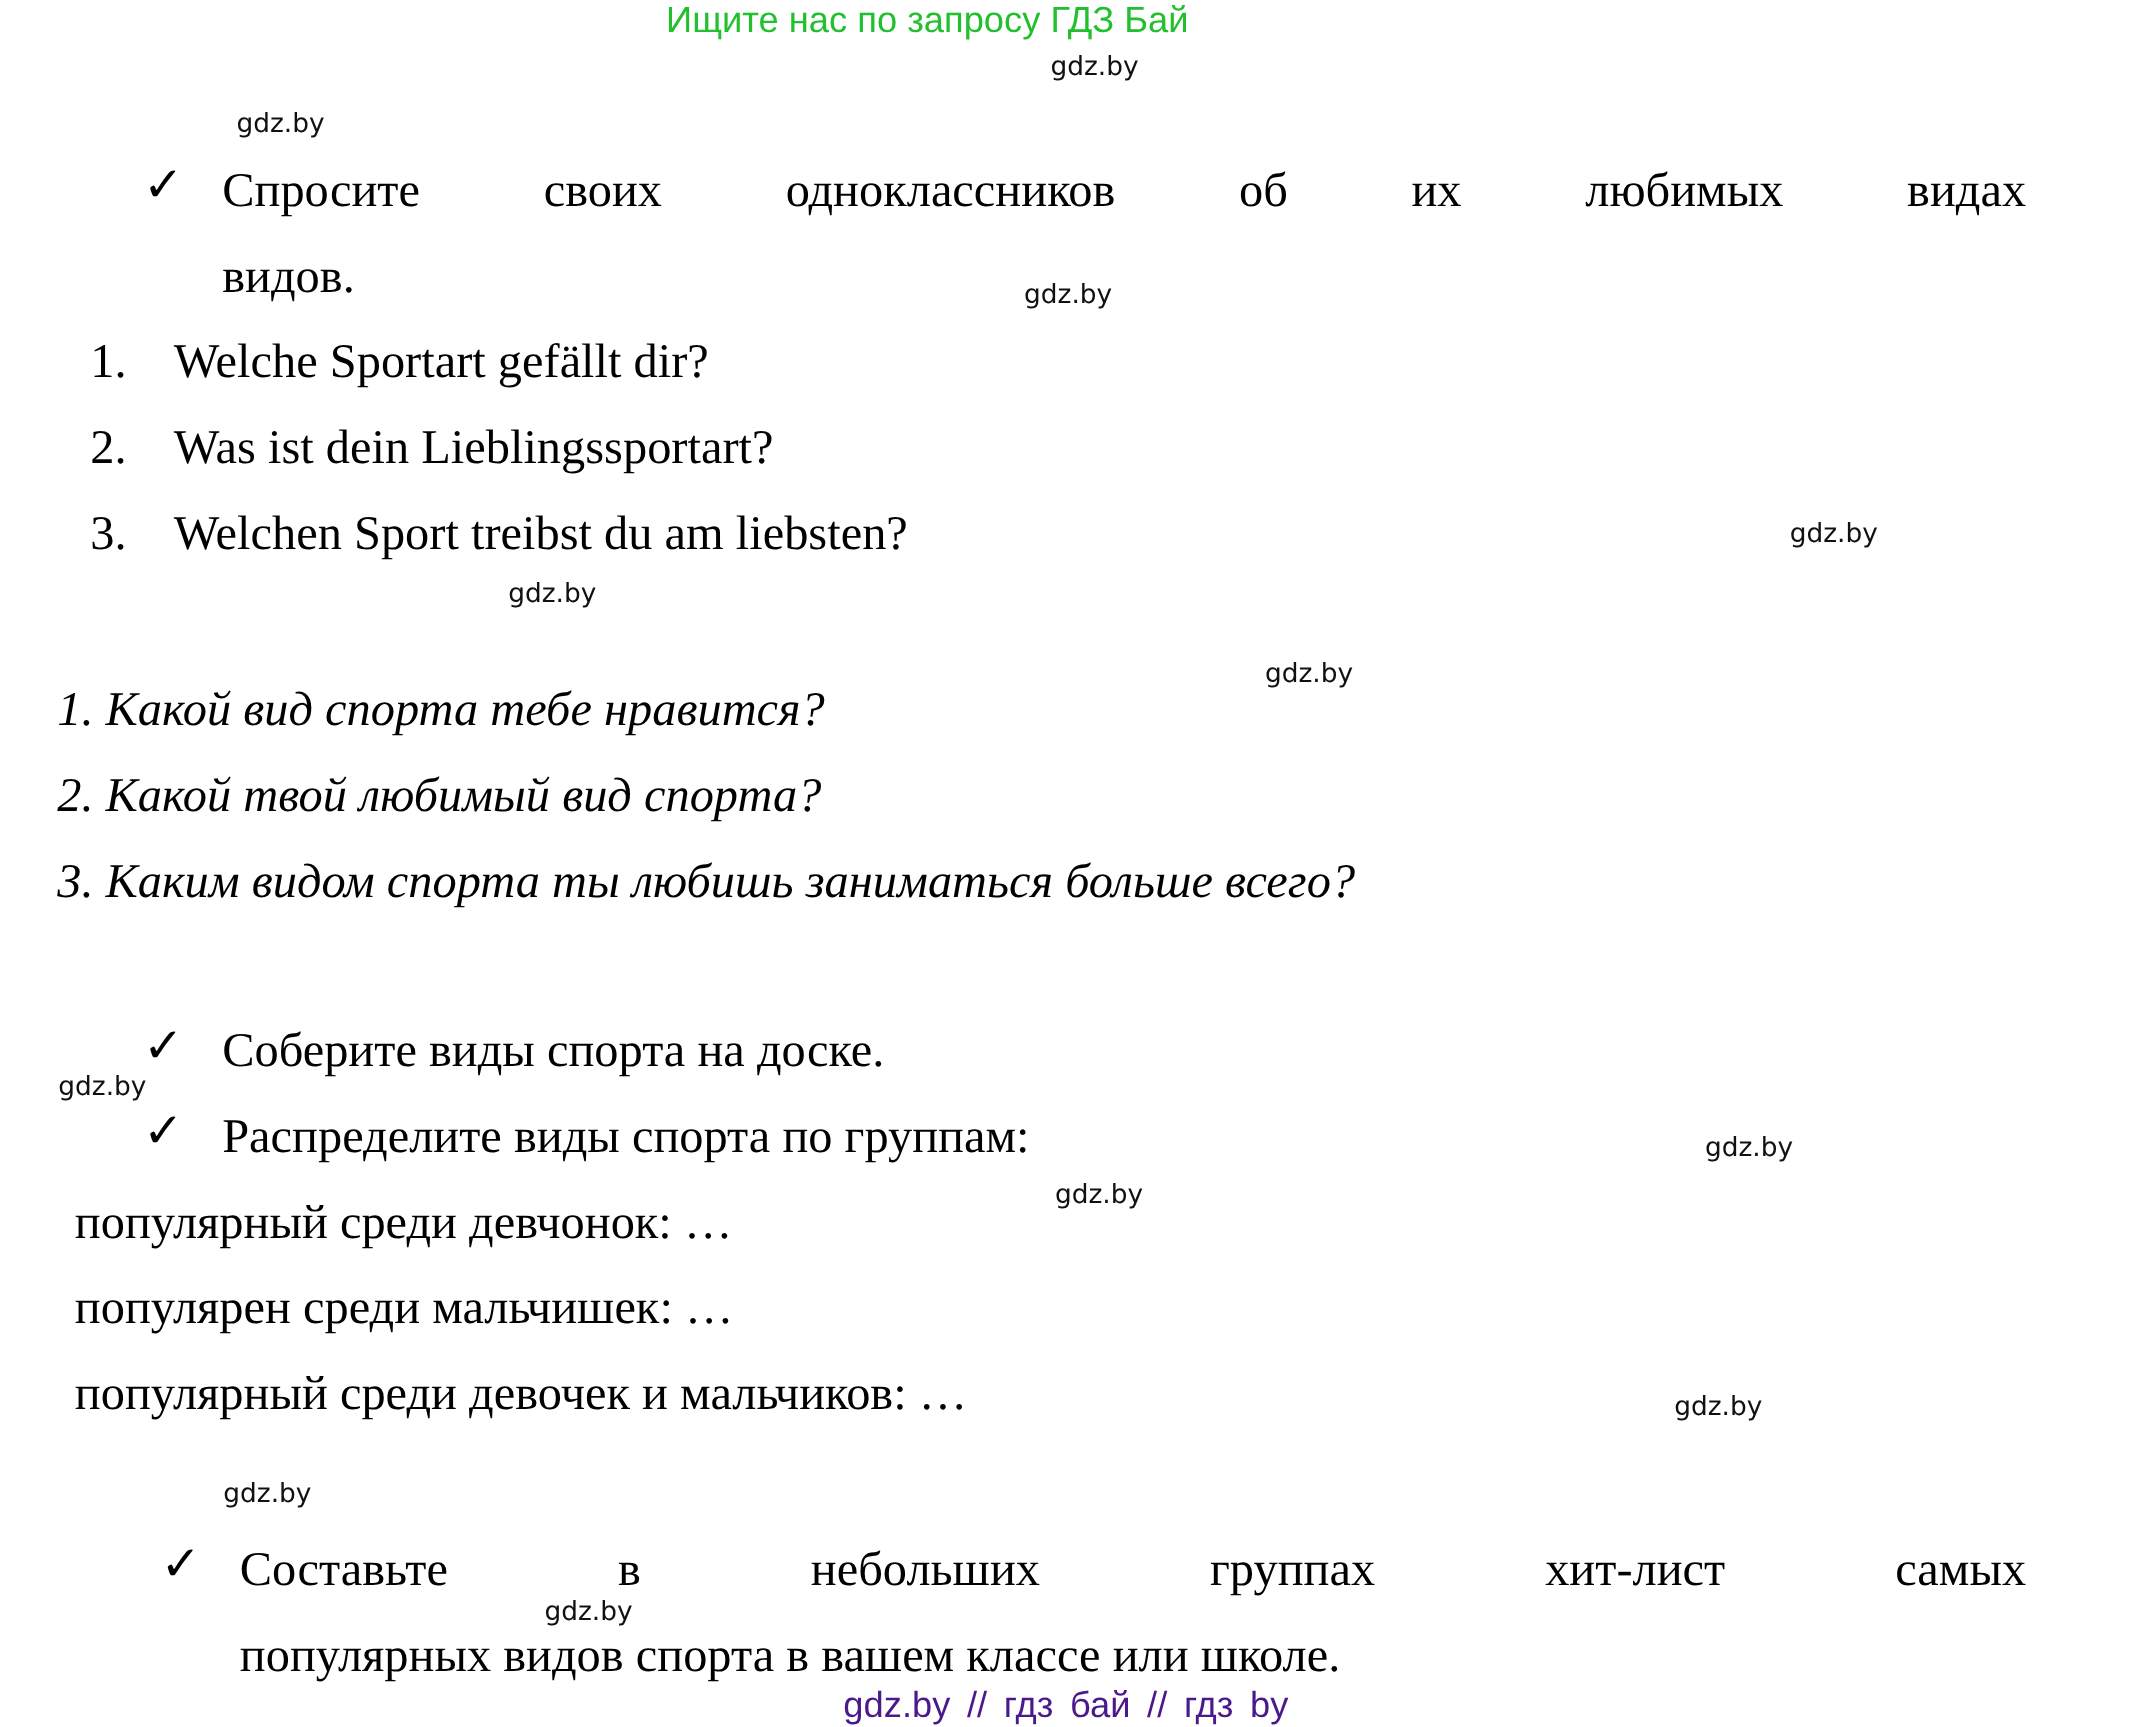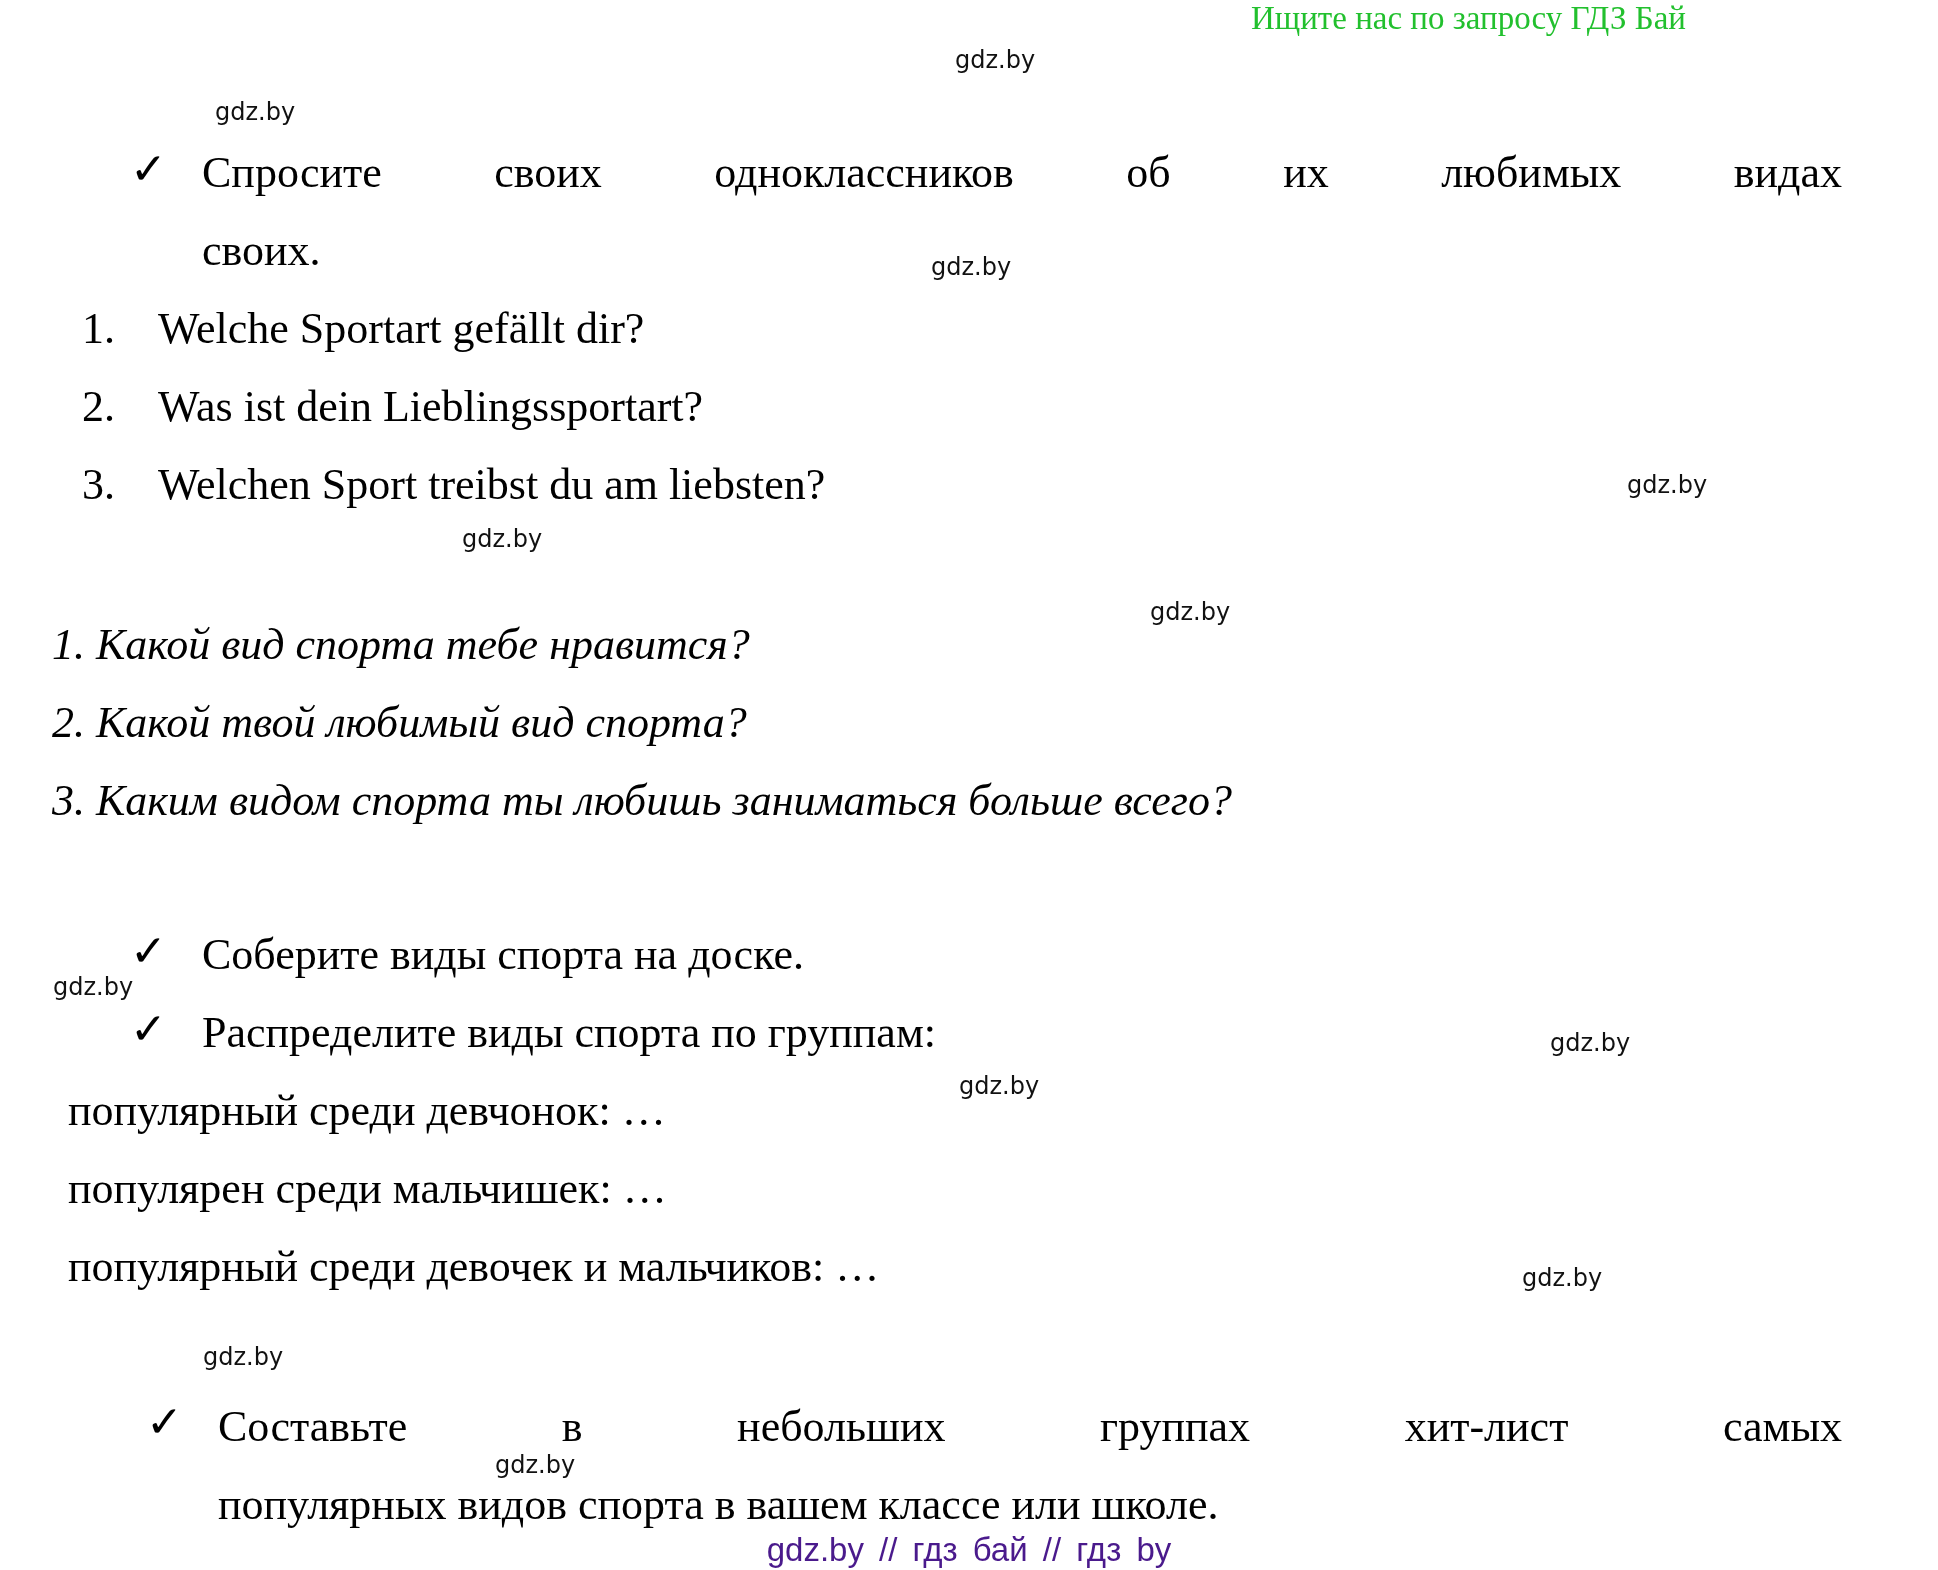--- a/index.html
+++ b/index.html
@@ -1,20 +1,20 @@
 <!DOCTYPE html>
 <html><head>
   <meta charset="utf-8">
   <style>
     html, body { margin: 0; padding: 0; background: #ffffff; }
     body { width: 1938px; height: 1570px; position: relative; overflow: hidden; }
     .abs { position: absolute; white-space: nowrap; }
     .header {
-      left: 0; width: 1686px; top: 0; text-align: right;
-      font-family: Liberation Serif, serif; font-size: 33px; line-height: 36px;
+      left: 0; width: 1686px; top: 0; text-align: center;
+      font-family: Liberation Sans, sans-serif; font-size: 33px; line-height: 36px;
       color: #22c02e;
     }
     .wm {
       font-family: "DejaVu Sans", sans-serif; font-size: 24px; line-height: 30px;
       color: #111111;
     }
     .serif {
       font-family: "Liberation Serif", serif; font-size: 44px; line-height: 78px; color: #000;
     }
     .italic { font-style: italic; }
@@ -53,21 +53,21 @@
 <div class="abs serif" style="left:202px; top:134px; width:1640px;">
   <div class="justify-line">
     <span>Спросите</span>
     <span>своих</span>
     <span>одноклассников</span>
     <span>об</span>
     <span>их</span>
     <span>любимых</span>
     <span>видах</span>
   </div>
-  <div>своих.</div>
+  <div>видов.</div>
 </div>
 
 <div class="abs serif" style="left:82px; top:290px;">
   <div><span class="num">1.</span><span>Welche Sportart gefällt dir?</span></div>
   <div><span class="num">2.</span><span>Was ist dein Lieblingssportart?</span></div>
   <div><span class="num">3.</span><span>Welchen Sport treibst du am liebsten?</span></div>
 </div>
 
 <div class="abs serif italic" style="left:52px; top:606px;">
   <div>1. Какой вид спорта тебе нравится?</div>

